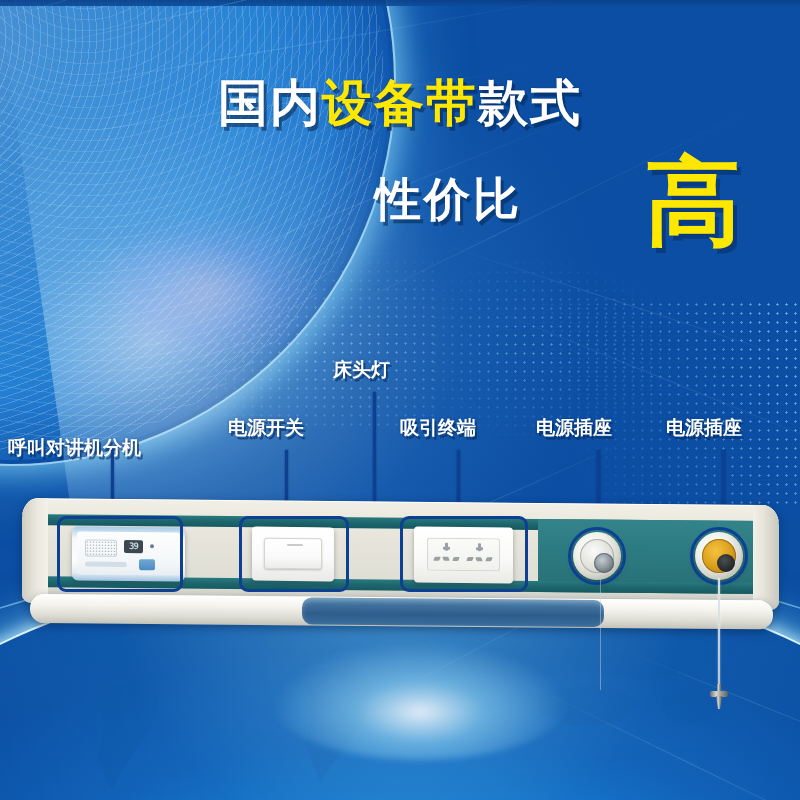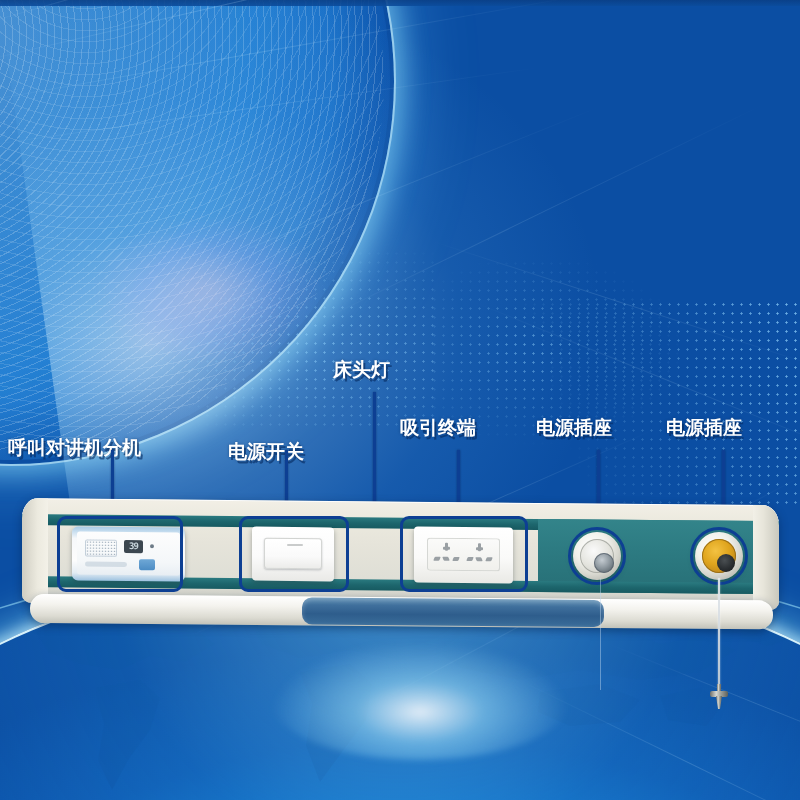--- a/index.html
+++ b/index.html
@@ -474,23 +474,32 @@
         <path d="M660,96 L700,88 L724,104 L706,126 L668,120 Z"></path>
         <path d="M744,20 L790,14 L800,34 L770,46 L740,38 Z"></path>
       </g>
     </svg>
   </div>
 
   <div class="arc2"></div>
   <div class="arc"></div>
   <div class="glow-core"></div>
 
+  <div class="headline">
+    <div class="hl-line1">
+      <span class="hl-w">国内</span><span class="hl-y">设备带</span><span class="hl-w">款式</span>
+    </div>
+    <div class="hl-line2">
+      <span class="hl-sub">性价比</span>
+      <span class="hl-big">高</span>
+    </div>
+  </div>
 
   <div class="callout-label" style="left:8px; top:418px;margin-top:20px;">呼叫对讲机分机</div>
-  <div class="callout-label" style="left:228px; top:418px;margin-top:24px;">电源开关</div>
+  <div class="callout-label" style="left:228px; top:418px;">电源开关</div>
   <div class="callout-label" style="left:333px; top:360px;">床头灯</div>
   <div class="callout-label" style="left:400px; top:418px;">吸引终端</div>
   <div class="callout-label" style="left:536px; top:418px;">电源插座</div>
   <div class="callout-label" style="left:666px; top:418px;">电源插座</div>
 
   <div class="callout-line" style="left:111px; top:450px; height:78px;"></div>
   <div class="callout-line" style="left:285px; top:450px; height:78px;"></div>
   <div class="callout-line" style="left:373px; top:392px; height:222px;"></div>
   <div class="callout-line" style="left:457px; top:450px; height:78px;"></div>
   <div class="callout-line" style="left:597px; top:450px; height:84px;"></div>

